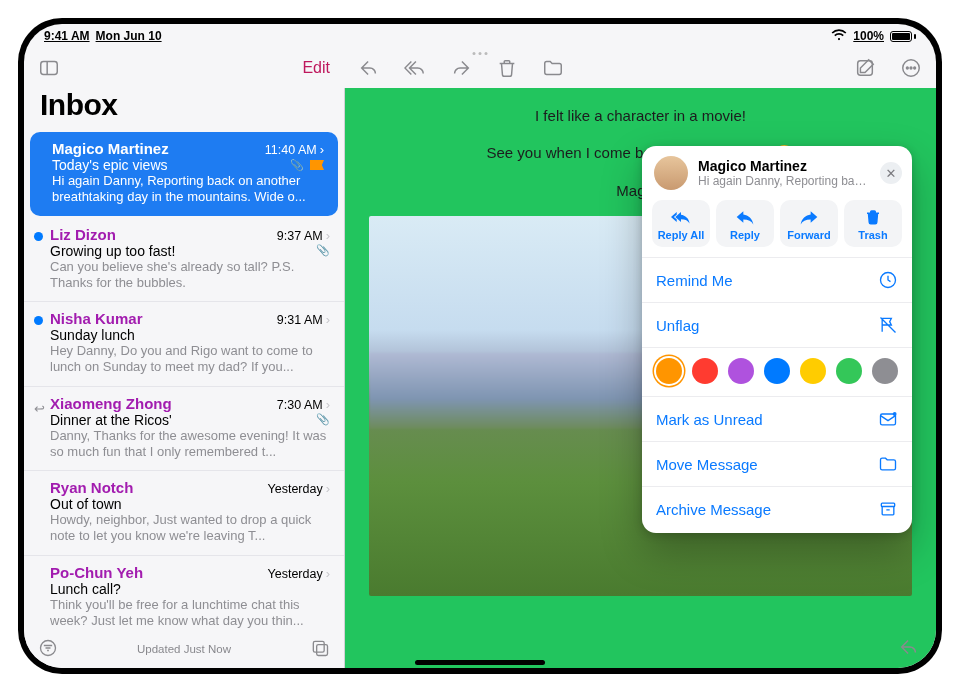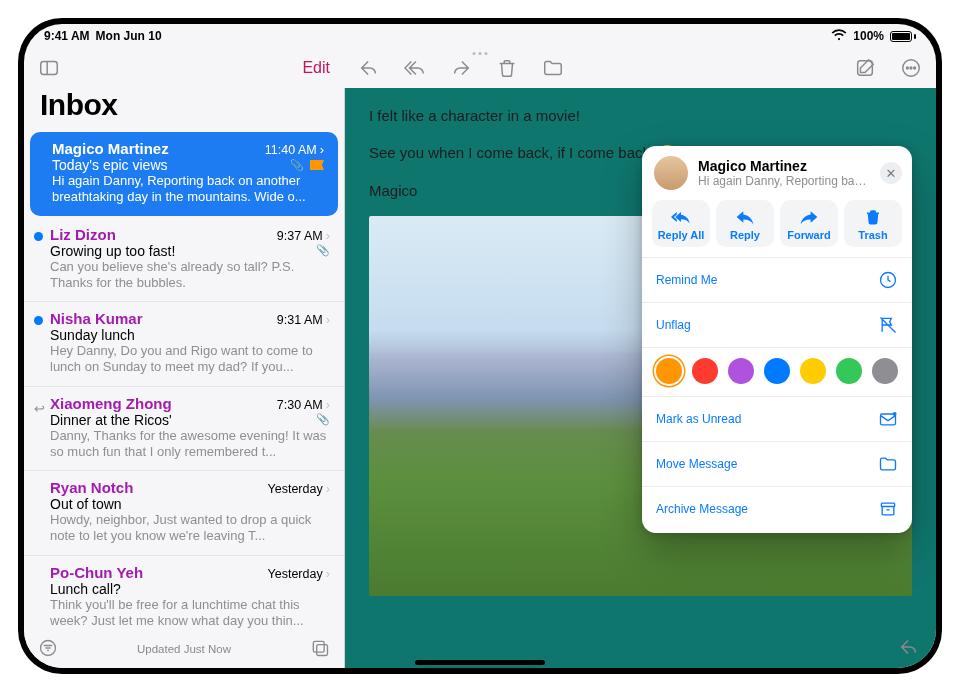--- a/index.html
+++ b/index.html
@@ -1,17 +1,17 @@
 <!DOCTYPE html>
 <html><head>
 <meta charset="utf-8">
 <style>
   * { box-sizing: border-box; margin: 0; padding: 0; font-family: -apple-system, BlinkMacSystemFont, "Segoe UI", Helvetica, Arial, sans-serif; }
   body { background:#fff; width:960px; height:692px; overflow:hidden; }
-  .device-frame { position:absolute; left:18px; top:18px; width:924px; height:656px; background:#000; border-radius:44px; padding:6px; }
+  .device-frame { position:absolute; left:18px; top:18px; width:924px; height:656px; background:#000; border-radius:44px; padding:6px;text-decoration:underline; }
   .device-inner { width:100%; height:100%; background:#f6f6f8; border-radius:38px; overflow:hidden; position:relative; }
 
   
   .status-bar { height:24px; display:flex; align-items:center; justify-content:space-between; padding:0 20px; font-size:12px; font-weight:600; color:#000; }
   .status-left, .status-right { display:flex; gap:6px; align-items:center; }
   .dots-handle { position:absolute; top:28px; left:50%; transform:translateX(-50%); display:flex; gap:3px; }
   .dots-handle span { width:3px; height:3px; border-radius:50%; background:#bbb; }
 
   
   .toolbar { height:40px; display:flex; align-items:center; padding:0 14px; position:relative; }
@@ -40,21 +40,21 @@
   .msg.selected { background:#1e7cf2; border-radius:10px; margin:2px 6px; border-bottom:none; padding-left:22px; }
   .msg.selected .sender, .msg.selected .subj, .msg.selected .preview, .msg.selected .time, .msg.selected .chev { color:#fff; }
   .flag-sm { width:14px; height:10px; background:#ff9500; clip-path:polygon(0 0,100% 0,85% 50%,100% 100%,0 100%); display:inline-block; }
 
   .sidebar-footer { height:38px; display:flex; align-items:center; justify-content:center; font-size:11.5px; color:#3c3c4399; position:relative; }
   .sidebar-footer .left-ic, .sidebar-footer .right-ic { position:absolute; top:50%; transform:translateY(-50%); color:#8a8a8e; }
   .sidebar-footer .left-ic { left:14px; }
   .sidebar-footer .right-ic { right:14px; }
 
   
-  .main { flex:1; background:#0f766e; border-left:0.5px solid #d1d1d6; display:flex; flex-direction:column; position:relative; }
+  .main { flex:1; background:#22c55e; border-left:0.5px solid #d1d1d6; display:flex; flex-direction:column; position:relative;text-align:center; }
   .body-area { padding:16px 24px 0; font-size:15px; color:#1c1c1e; line-height:1.55; }
   .body-area p { margin-bottom:14px; }
   .photo-placeholder { margin-top:6px; width:100%; height:380px; border-radius:2px; background:
      linear-gradient(to bottom,#d9ebf5 0%,#c6dcef 30%,#aab9d0 38%,#6d8b5a 48%,#5c8f3d 70%,#4a7b2f 100%);
      position:relative; overflow:hidden; }
   .photo-placeholder::after{ content:""; position:absolute; left:0; right:0; top:36%; height:20%; background:linear-gradient(180deg,#b0bad4 0,#7f95b2 60%,#6d8b5a 100%); filter:blur(1px); }
 
   .main-footer { position:absolute; bottom:6px; right:16px; color:#8a8a8e; }
   .home-ind { position:absolute; bottom:3px; left:50%; transform:translateX(-50%); width:130px; height:5px; border-radius:3px; background:#000; }
 
@@ -63,21 +63,21 @@
   .pop-head { display:flex; align-items:center; padding:10px 10px 10px 12px; gap:10px; }
   .avatar { width:34px; height:34px; border-radius:50%; background:linear-gradient(#e7c59c,#c99a70); }
   .pop-head .who { flex:1; min-width:0; }
   .pop-head .name { font-weight:700; font-size:14px; }
   .pop-head .prev { font-size:12px; color:#8e8e93; white-space:nowrap; overflow:hidden; text-overflow:ellipsis; }
   .pop-close { width:22px; height:22px; border-radius:50%; background:#eceff2; display:flex; align-items:center; justify-content:center; color:#7a7a7f; font-size:13px; }
   .action-row { display:flex; gap:6px; padding:0 10px 10px; }
   .action-btn { flex:1; background:#f3f4f6; border-radius:10px; display:flex; flex-direction:column; align-items:center; justify-content:center; padding:8px 0 6px; gap:3px; }
   .action-btn svg { width:20px; height:18px; fill:#0a7aff; }
   .action-btn .lbl { font-size:11px; font-weight:600; color:#0a7aff; }
-  .menu-item { display:flex; align-items:center; justify-content:space-between; padding:12px 14px; font-size:12px; color:#0a7aff; border-top:0.5px solid #ececef; }
+  .menu-item { display:flex; align-items:center; justify-content:space-between; padding:12px 14px; font-size:15px; color:#0a7aff; border-top:0.5px solid #ececef; }
   .menu-item svg { width:20px; height:20px; fill:none; stroke:#0a7aff; stroke-width:1.6; }
   .dot-row { display:flex; gap:10px; padding:10px 14px 12px; border-top:0.5px solid #ececef; }
   .dot-row .dot { width:26px; height:26px; border-radius:50%; }
   .dot.sel { box-shadow:0 0 0 2px #fff, 0 0 0 3.5px currentColor; }
 
   .battery { display:inline-flex; align-items:center; gap:2px;}
   .battery .shell { width:22px; height:11px; border:1px solid #000; border-radius:3px; position:relative;}
   .battery .shell::after{content:"";position:absolute;left:1px;top:1px;bottom:1px;right:1px;background:#000;border-radius:1px;}
   .battery .tip{width:2px;height:5px;background:#000;border-radius:1px;}
 </style>

